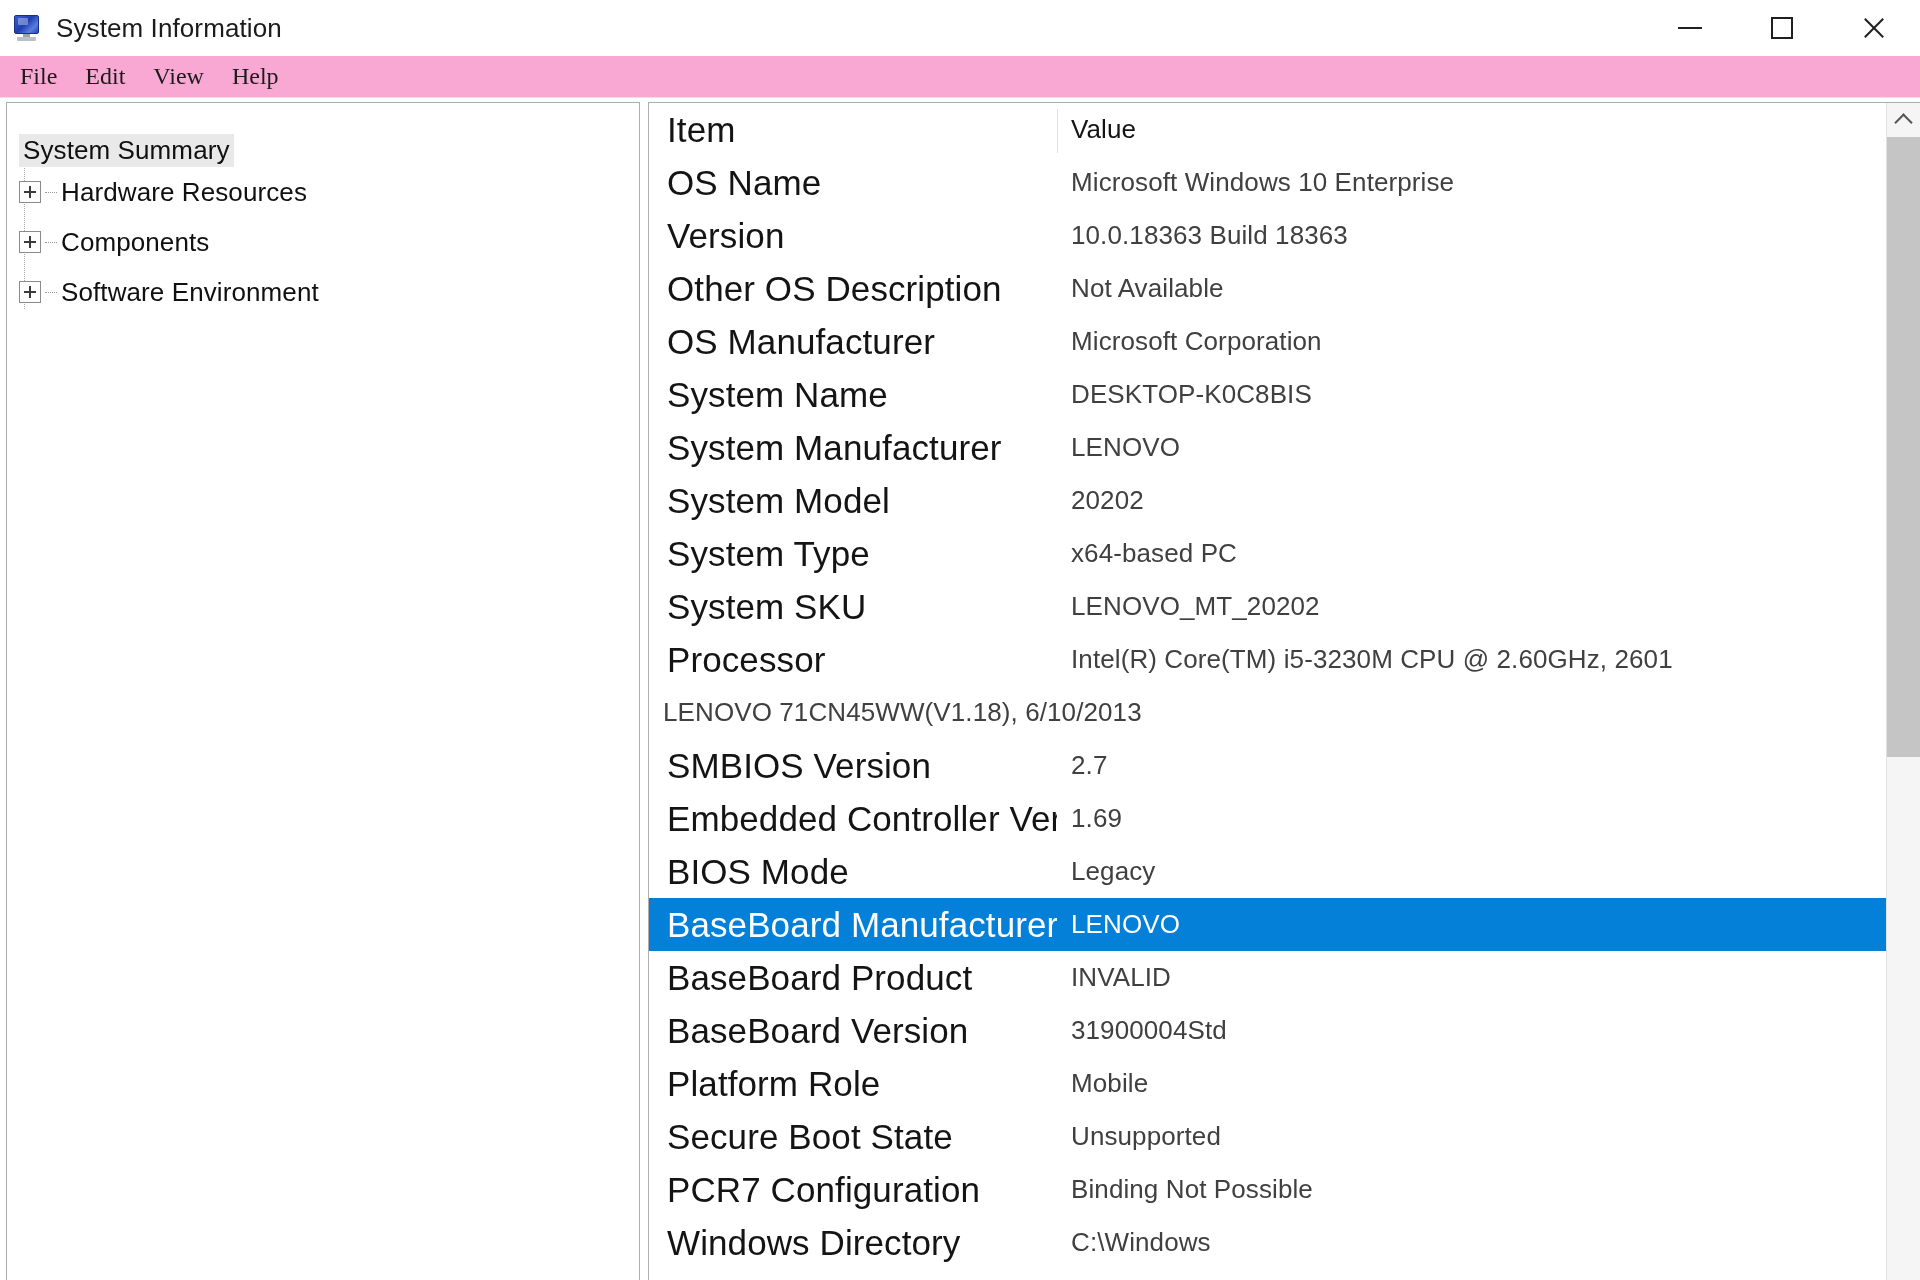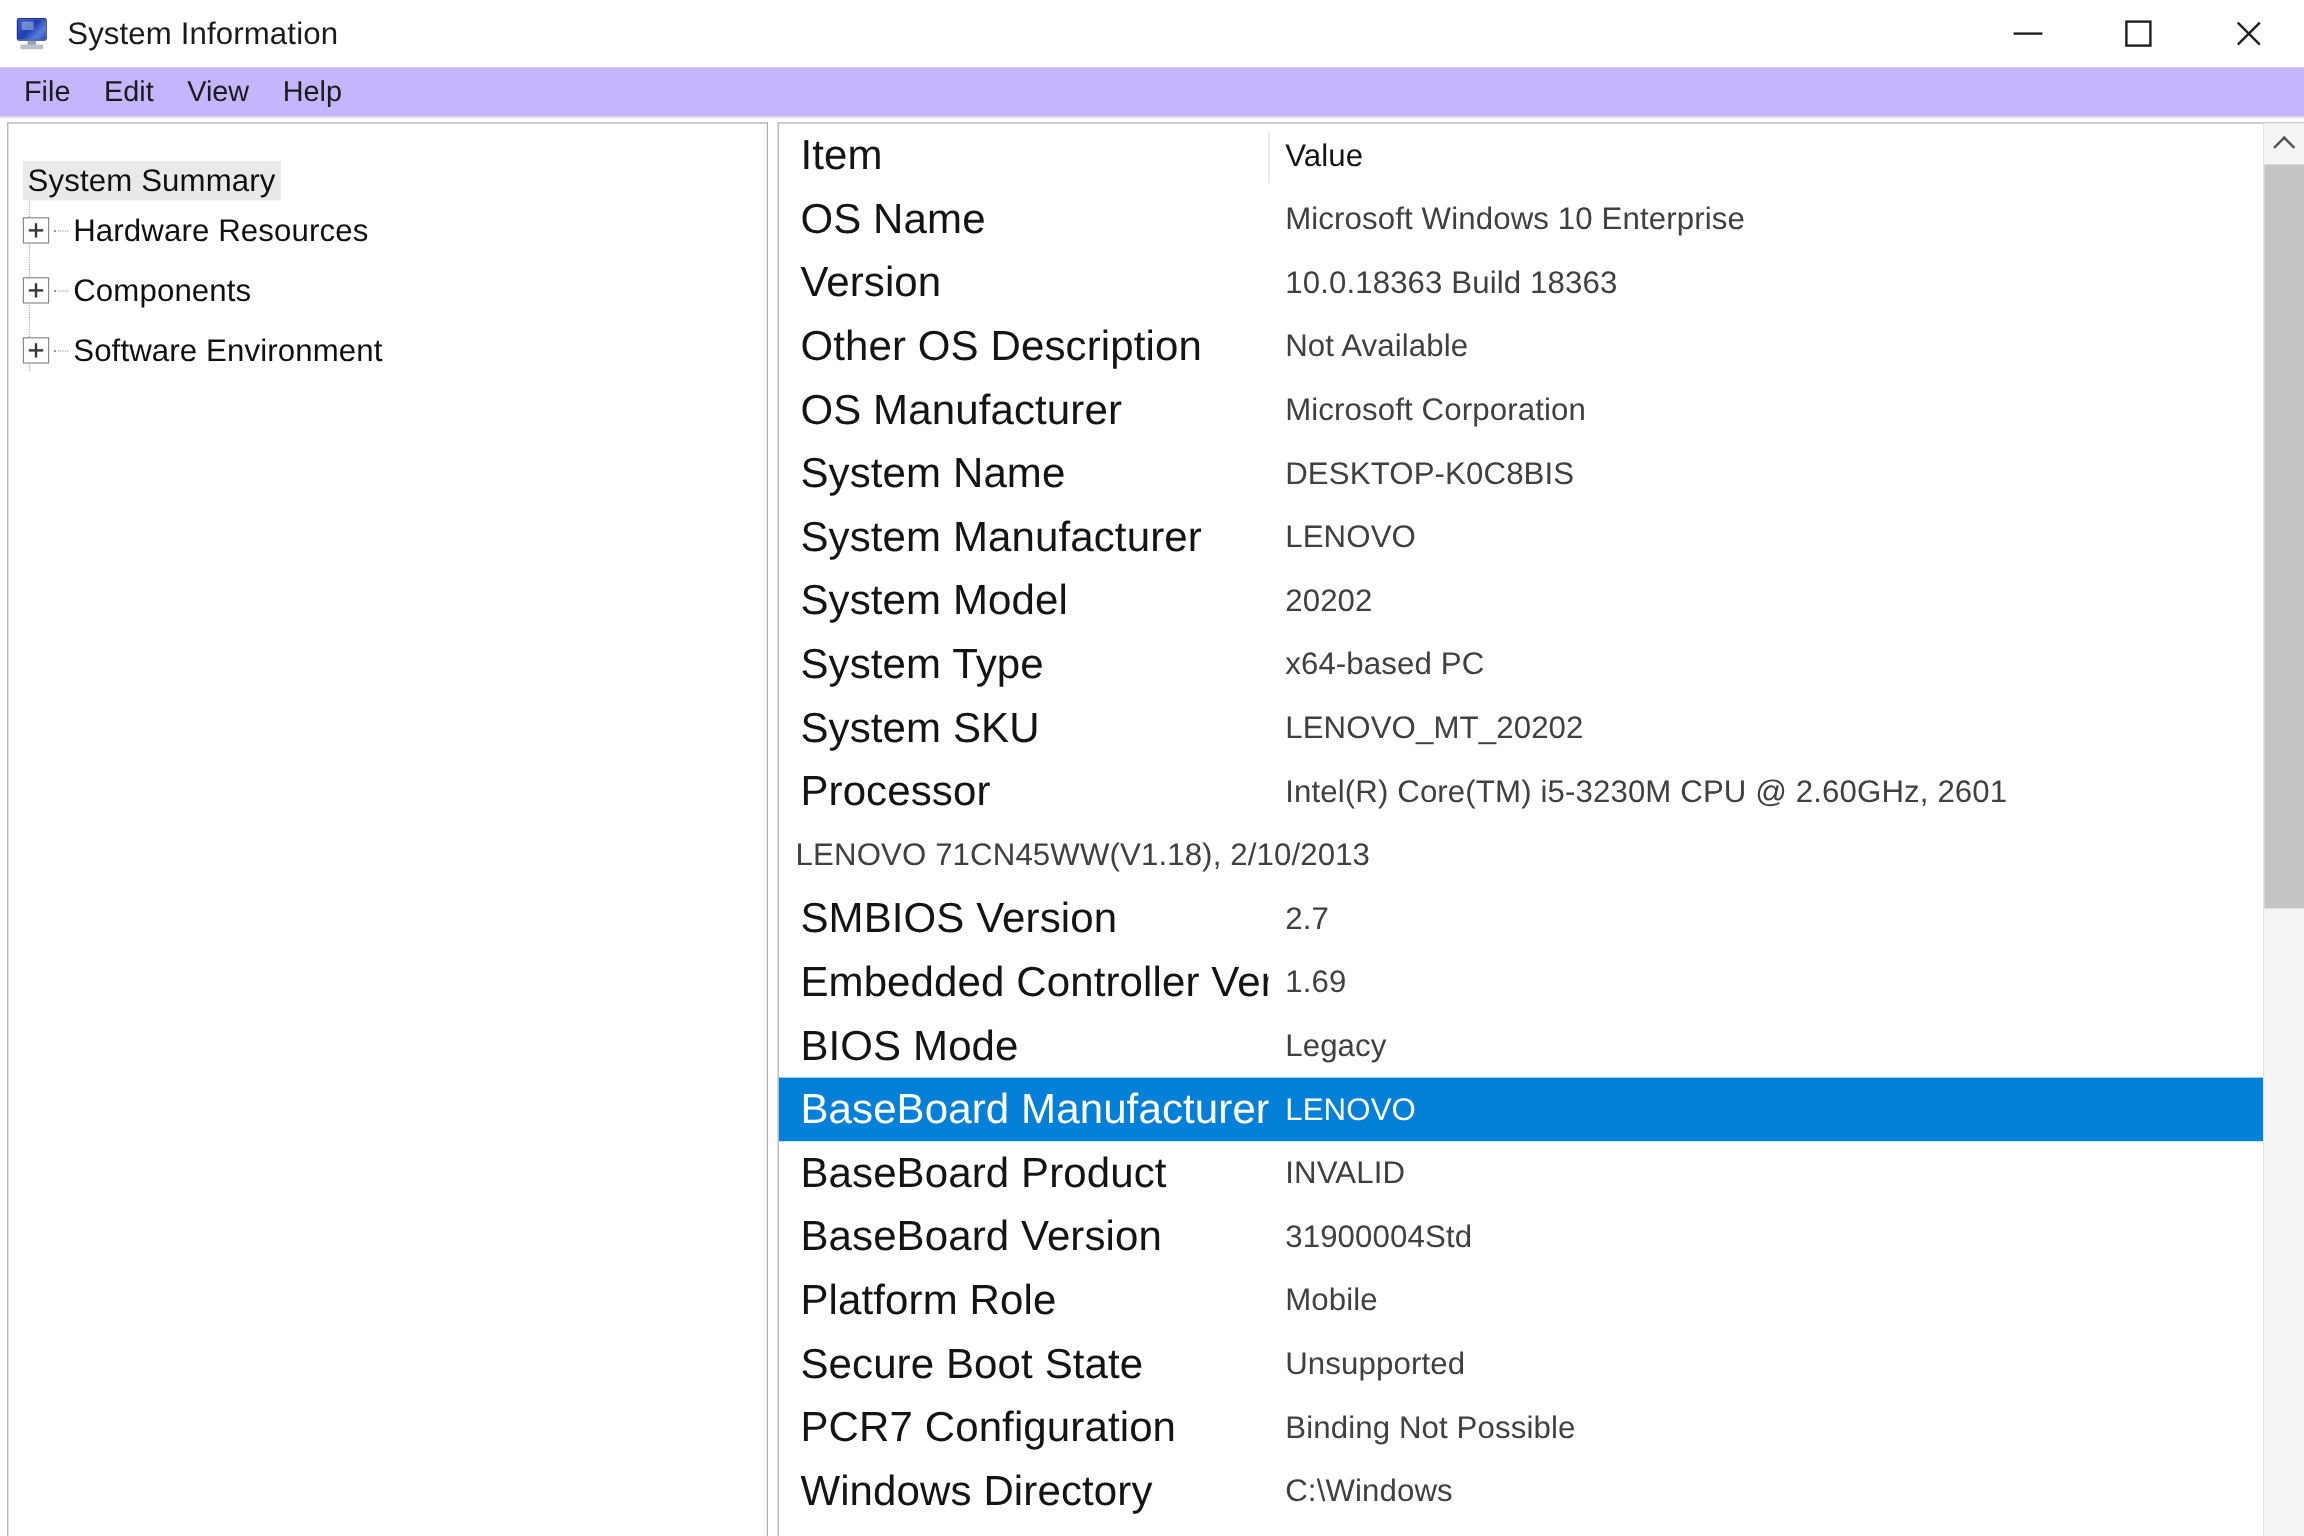--- a/index.html
+++ b/index.html
@@ -110,22 +110,23 @@
   .glyph-close::before { transform: rotate(45deg); }
   .glyph-close::after  { transform: rotate(-45deg); }
 
   
   .menubar {
     height: 42px;
     flex: 0 0 42px;
     display: flex;
     align-items: center;
     padding-left: 6px;
-    background: #c4b5fd;
+    background: #f9a8d4;
     border-bottom: 1px solid #e6e6e6;
+    font-family: Liberation Serif, serif;
   }
   .menu-item {
     font-size: 24px;
     color: #1b1b1b;
     padding: 3px 14px;
     white-space: nowrap;
     cursor: default;
   }
 
   
@@ -416,21 +417,21 @@
             </div>
             <div class="grid-row">
               <div class="cell-item">System SKU</div>
               <div class="cell-value">LENOVO_MT_20202</div>
             </div>
             <div class="grid-row">
               <div class="cell-item">Processor</div>
               <div class="cell-value">Intel(R) Core(TM) i5-3230M CPU @ 2.60GHz, 2601</div>
             </div>
             <div class="grid-row">
-              <div class="cell-value">LENOVO 71CN45WW(V1.18), 2/10/2013</div>
+              <div class="cell-value">LENOVO 71CN45WW(V1.18), 6/10/2013</div>
             </div>
             <div class="grid-row">
               <div class="cell-item">SMBIOS Version</div>
               <div class="cell-value">2.7</div>
             </div>
             <div class="grid-row">
               <div class="cell-item">Embedded Controller Version</div>
               <div class="cell-value">1.69</div>
             </div>
             <div class="grid-row">

